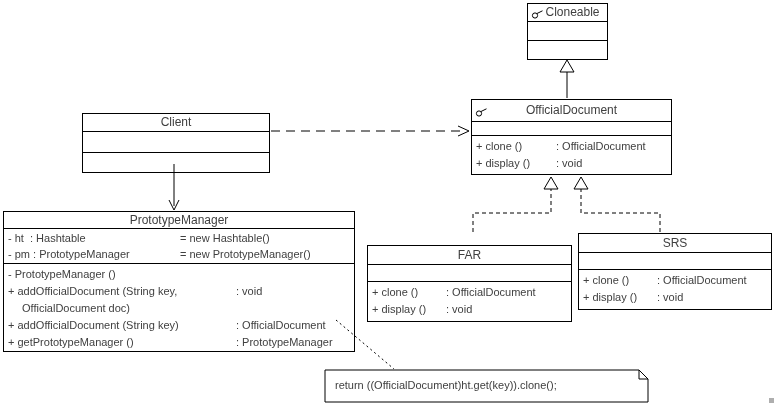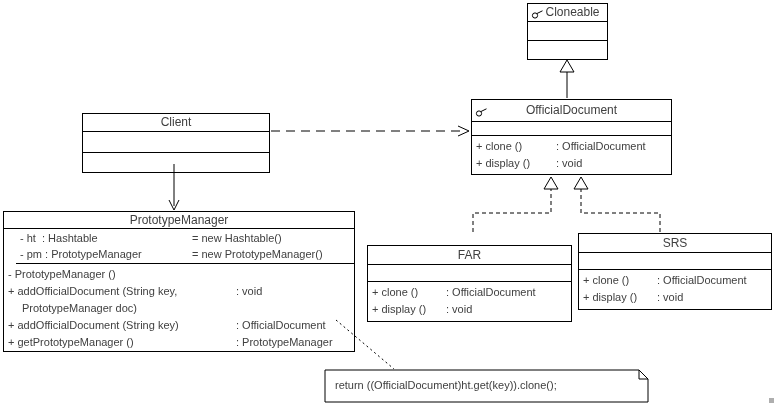--- a/index.html
+++ b/index.html
@@ -84,41 +84,41 @@
         <span class="nm">+ display ()</span>
         <span class="tp">: void</span>
       </div>
     </div>
   </div>
 
   <div class="cls" style="left:3px; top:211px; width:352px; height:141px;">
     <div class="title" style="height:17px; line-height:16px;">
       <span>PrototypeManager</span>
     </div>
-    <div class="comp" style="height:35px; padding-top:1px;margin-left:12px;">
+    <div class="comp" style="height:35px; padding-top:1px;">
       <div class="row pm-attr" style="line-height:16px;">
         <span class="nm">- ht&nbsp;&nbsp;: Hashtable</span>
         <span class="tp">= new Hashtable()</span>
       </div>
       <div class="row pm-attr" style="line-height:16px;align-items:center;">
         <span class="nm">- pm : PrototypeManager</span>
         <span class="tp">= new PrototypeManager()</span>
       </div>
     </div>
     <div class="comp noline" style="padding-top:2px;">
       <div class="row pm-meth" style="line-height:17px;">
         <span class="nm">- PrototypeManager ()</span>
         <span class="tp"></span>
       </div>
       <div class="row pm-meth" style="line-height:17px;">
         <span class="nm">+ addOfficialDocument (String key,</span>
         <span class="tp">: void</span>
       </div>
       <div class="row pm-meth" style="line-height:17px;">
-        <span class="nm indent">PrototypeManager doc)</span>
+        <span class="nm indent">OfficialDocument doc)</span>
         <span class="tp"></span>
       </div>
       <div class="row pm-meth" style="line-height:17px;">
         <span class="nm">+ addOfficialDocument (String key)</span>
         <span class="tp">: OfficialDocument</span>
       </div>
       <div class="row pm-meth" style="line-height:17px;">
         <span class="nm">+ getPrototypeManager ()</span>
         <span class="tp">: PrototypeManager</span>
       </div>

